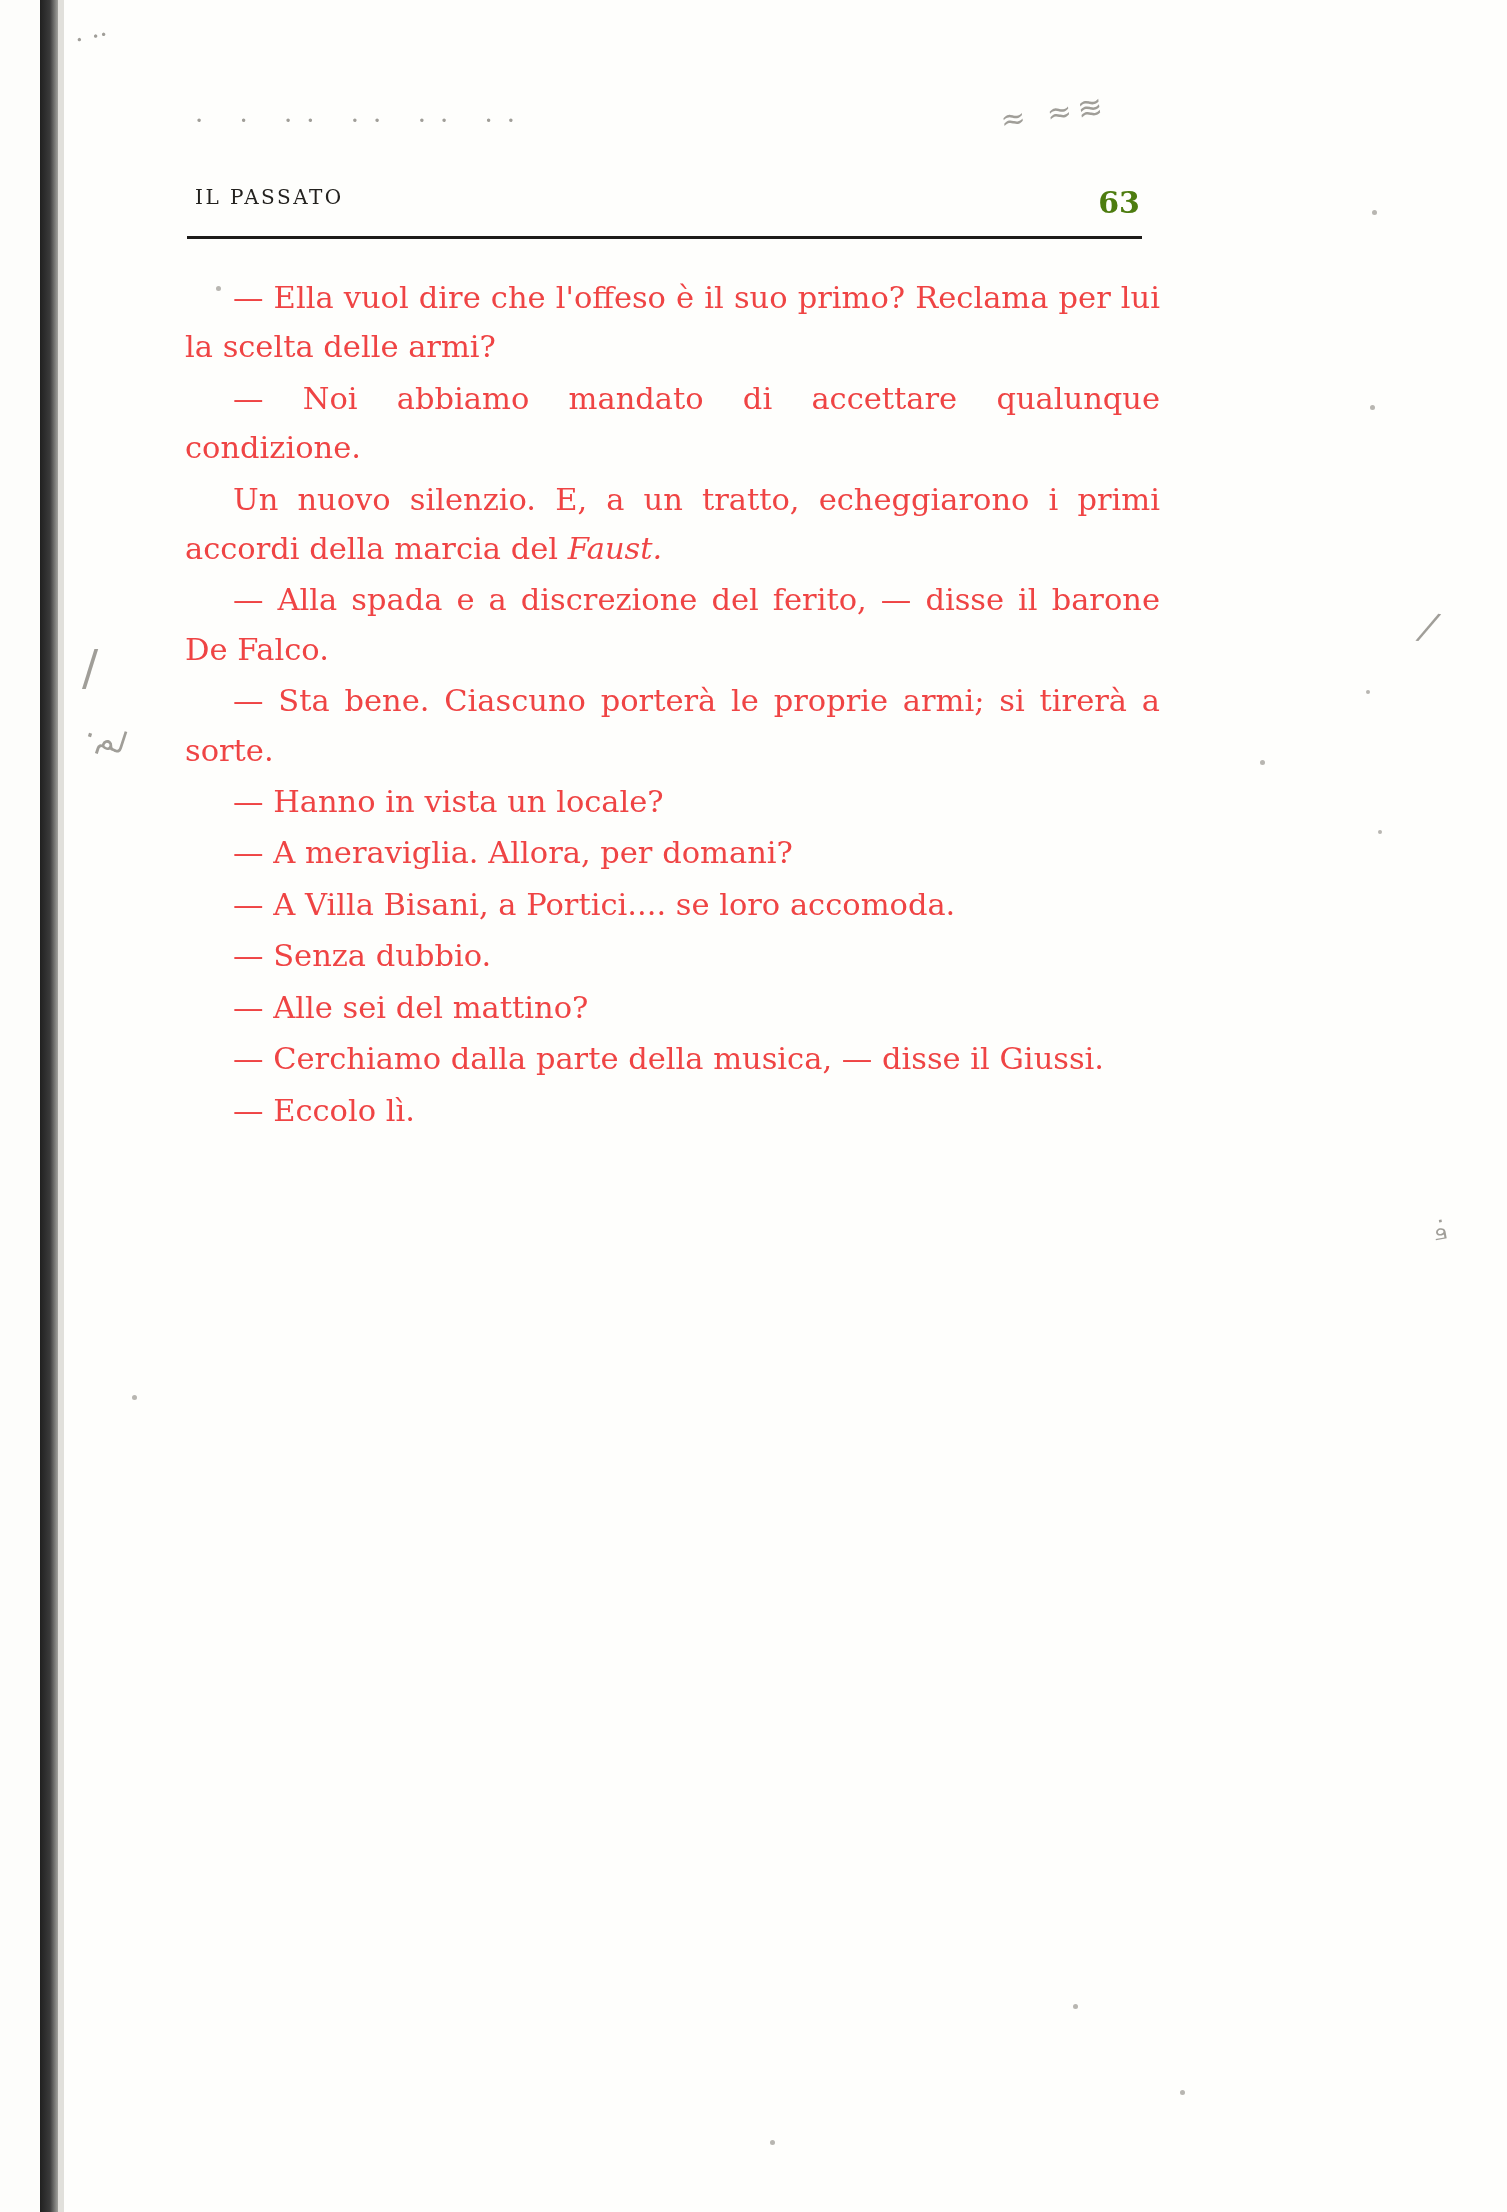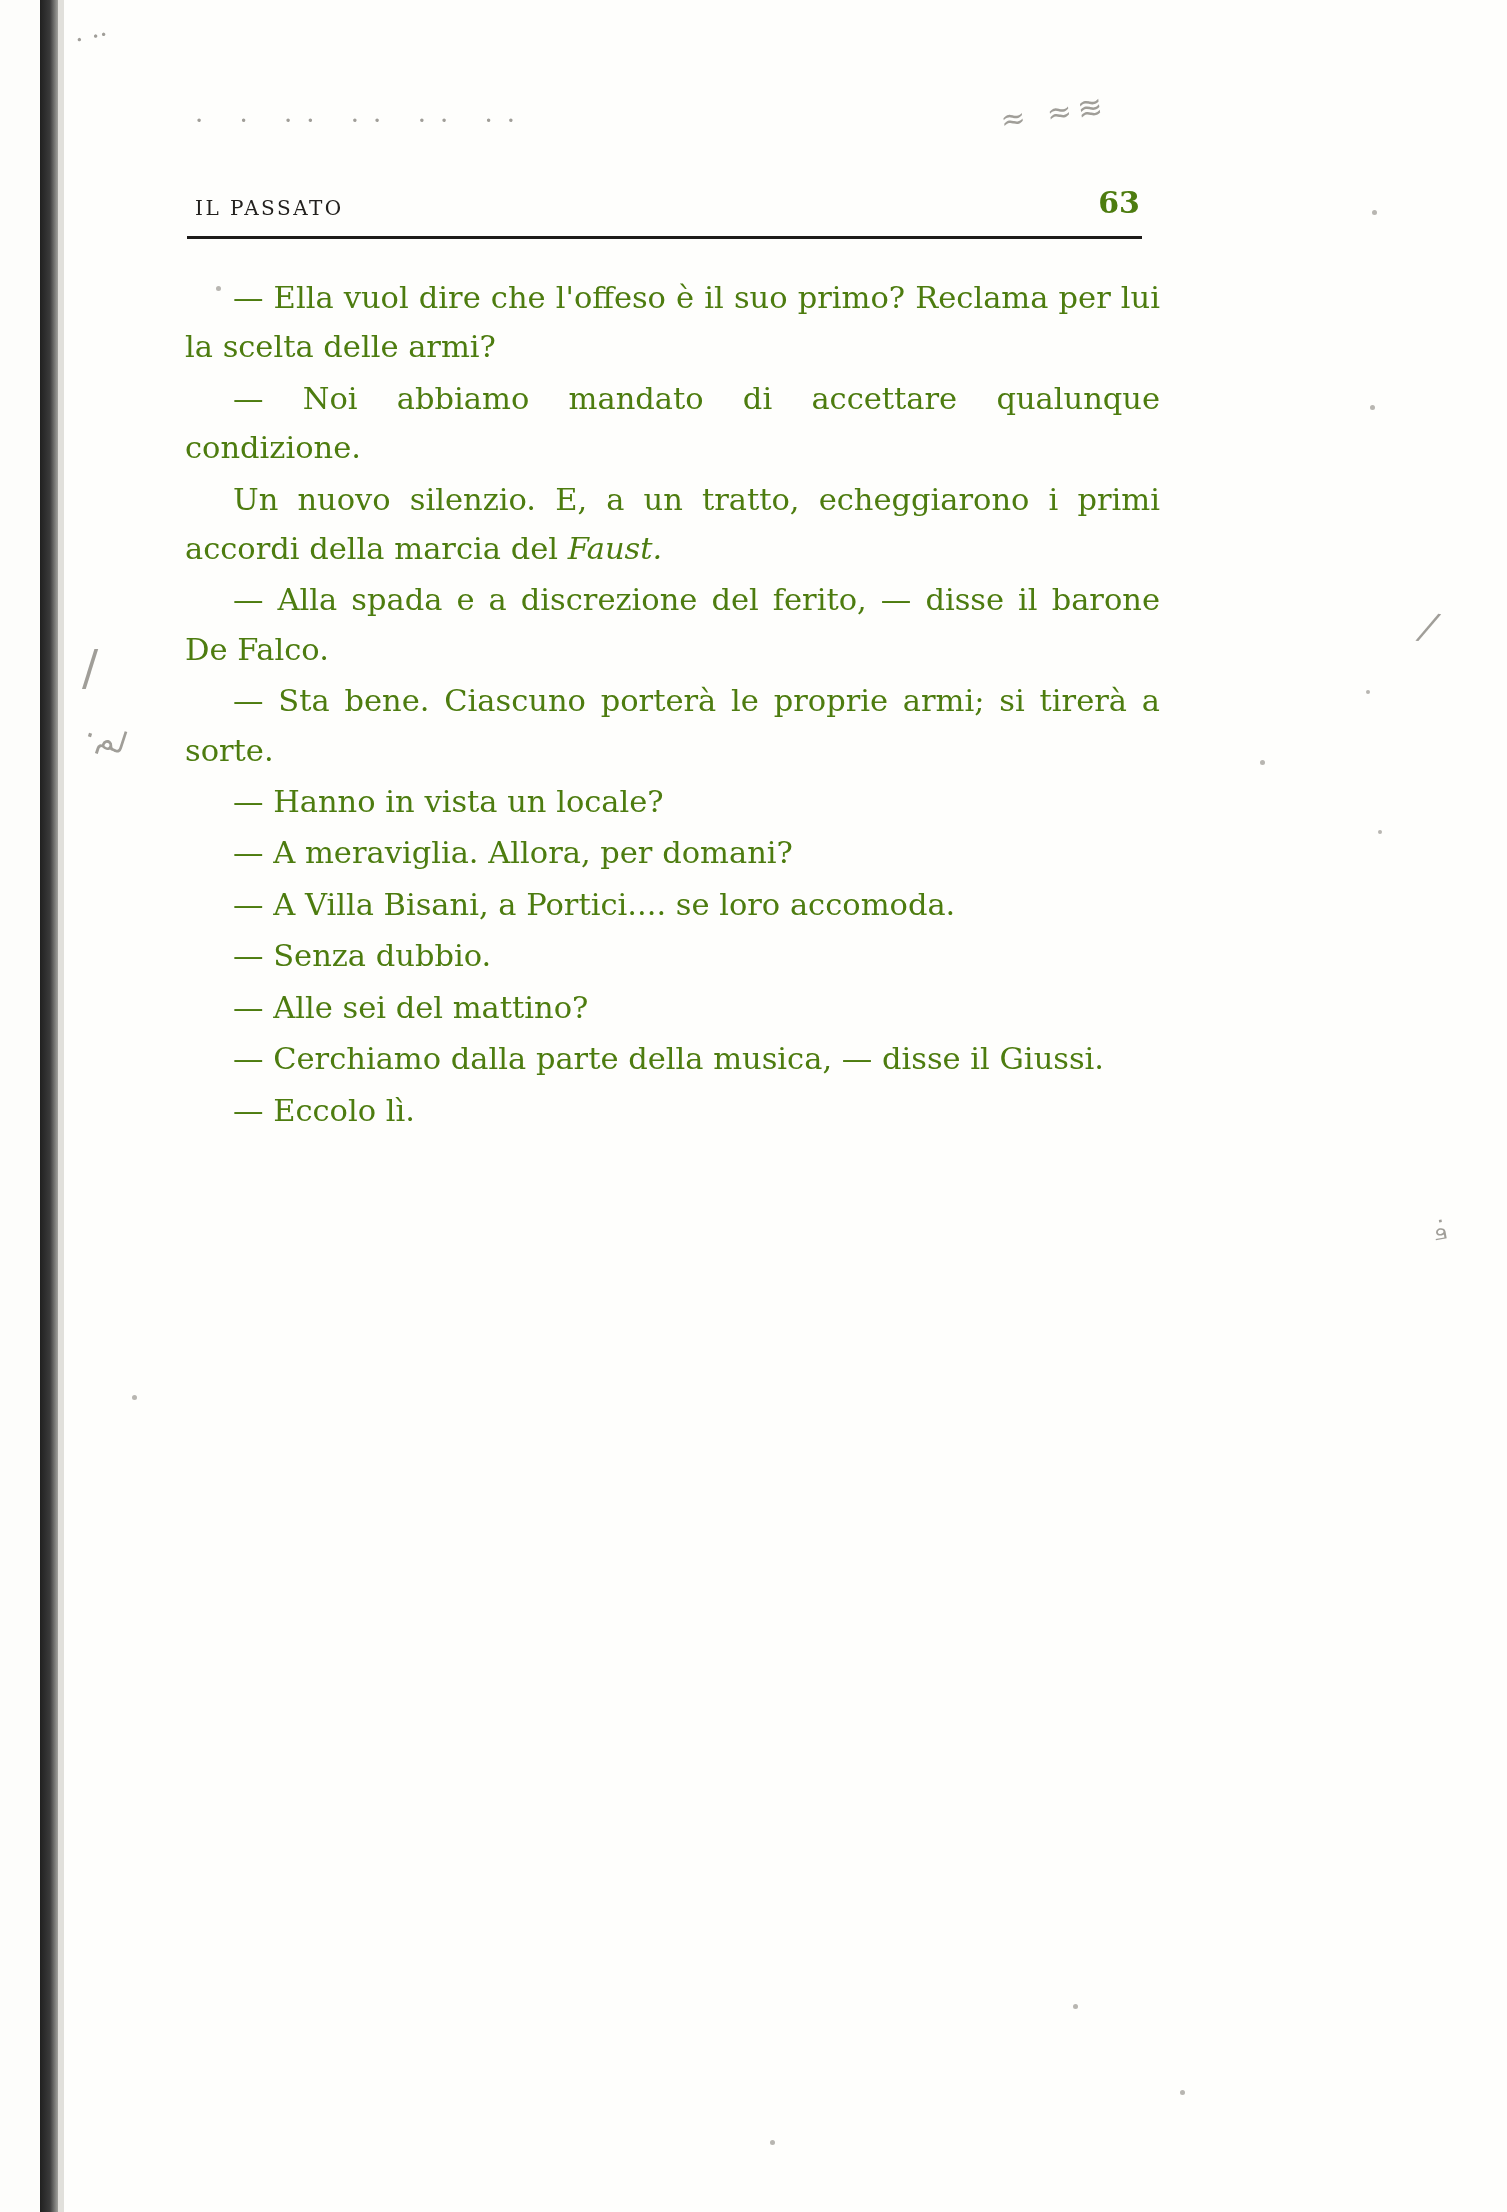--- a/index.html
+++ b/index.html
@@ -59,21 +59,21 @@
 
   .content {
     position: absolute;
     left: 185px;
     top: 185px;
     width: 975px;
   }
 
   .header-row {
     display: flex;
-    align-items: flex-end;
+    align-items: flex-start;
     justify-content: space-between;
     width: 945px;
     margin-left: 10px;
   }
   .running-head {
     font-size: 20px;
     letter-spacing: 2.5px;
     font-variant: small-caps;
     text-transform: uppercase;
     color: #23211e;
@@ -91,21 +91,21 @@
     background: #1d1b19;
     margin-top: 16px;
     margin-left: 2px;
   }
 
   .body {
     margin-top: 34px;
     font-size: 30.5px;
     line-height: 1.62;
     text-align: justify;
-    color: #4d7c0f;
+    color: #ef4444;
   }
   .body p {
     margin: 0 0 2px 0;
     text-indent: 48px;
   }
   .ital {
     font-style: italic;
   }
 </style>
 </head>

